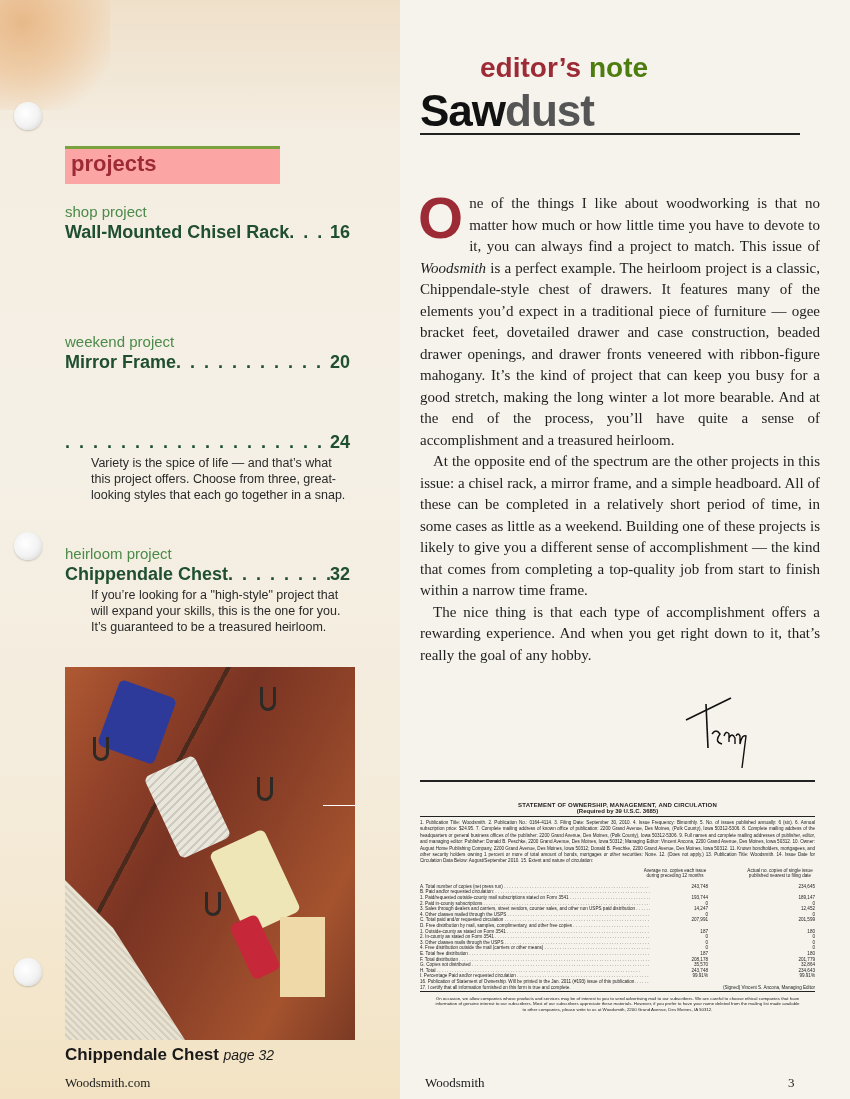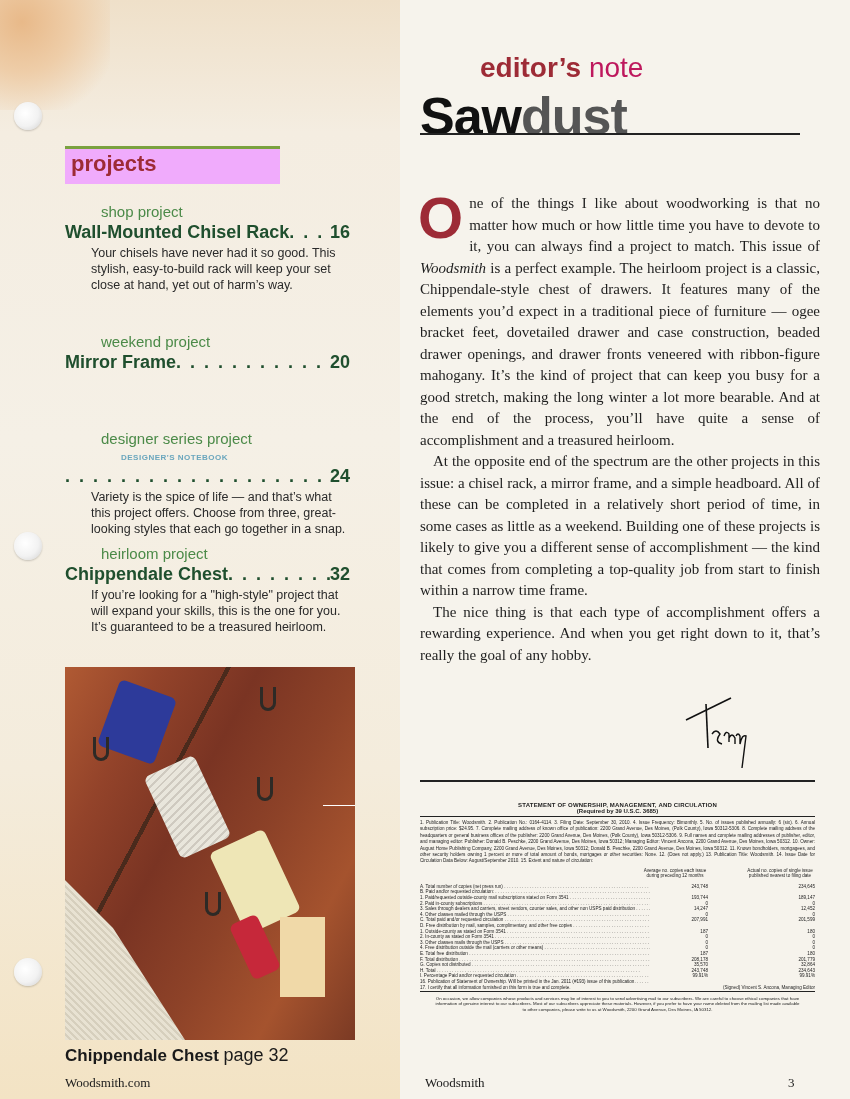--- a/index.html
+++ b/index.html
@@ -20,30 +20,30 @@
     background: radial-gradient(ellipse at 20% 20%, #e8b989 0%, #eecda8 40%, rgba(244,237,225,0) 80%);
   }
   .binder-hole {
     position: absolute; width: 28px; height: 28px; border-radius: 50%;
     background: radial-gradient(circle at 40% 40%, #ffffff 0%, #f2f2f2 55%, #cfcfcf 100%);
     box-shadow: 0 1px 2px rgba(0,0,0,0.2);
   }
   
   .projects-band {
     position: absolute; left: 65px; top: 146px; width: 215px; height: 38px;
-    background: #f0abfc;
+    background: #fca5a5;
     border-top: 3px solid #7aa23f;
   }
   .projects-band span {
     position: absolute; left: 6px; top: 2px;
     font-size: 22px; font-weight: bold; color: #9d2b36;
   }
   
   .proj { position: absolute; left: 65px; width: 285px; }
-  .proj .kind { font-size: 15px; color: #4b8a48; font-weight: normal; margin-left: 36px; }
+  .proj .kind { font-size: 15px; color: #4b8a48; font-weight: normal; }
   .proj .title-row { display: flex; align-items: flex-start; margin-top: 2px; }
   .proj .title { font-size: 18px; font-weight: bold; color: #1f4f2e; white-space: nowrap; }
   .proj .leader { flex: 1; overflow: hidden; white-space: nowrap; color: #1f4f2e; font-weight: bold; font-size: 18px; letter-spacing: 2px; }
   .proj .leader::before { content: ". . . . . . . . . . . . . . . . . . . . . . . . . . . . . . . . . . . . . . ."; }
   .proj .page { font-size: 18px; font-weight: bold; color: #1f4f2e; }
   .proj .desc { margin-left: 26px; margin-top: 2px; font-size: 12.5px; line-height: 16px; color: #2a2a2a; }
   .dn-badge {
     display: inline-block; margin-left: 20px; font-size: 8px; font-weight: bold;
     color: #6aa6bd; letter-spacing: 0.5px; vertical-align: middle;
   }
@@ -63,30 +63,30 @@
   .photo .cloth { position: absolute; border-radius: 6px; }
   .photo .handle {
     position: absolute; width: 16px; height: 24px; border: 3px solid #2d2a26;
     border-top: none; border-radius: 0 0 10px 10px;
   }
   .photo .callout-line {
     position: absolute; left: 258px; top: 138px; width: 50px; height: 1px; background: #fff;
   }
   .caption { position: absolute; left: 65px; top: 1045px; }
   .caption .cap-title { font-size: 17px; font-weight: bold; color: #1a1a1a; }
-  .caption .cap-page { font-size: 18px; color: #1a1a1a; }
+  .caption .cap-page { font-size: 14px; color: #1a1a1a; font-style: italic; }
   .footer-left { position: absolute; left: 65px; top: 1075px; font-family: "Liberation Serif", serif; font-size: 13px; }
   .footer-mid { position: absolute; left: 425px; top: 1075px; font-family: "Liberation Serif", serif; font-size: 13px; }
   .footer-page { position: absolute; left: 788px; top: 1075px; font-family: "Liberation Serif", serif; font-size: 13px; }
 
   
   .ed-heading { position: absolute; left: 480px; top: 52px; font-size: 28px; }
   .ed-heading .ed-bold { color: #9d2b36; font-weight: bold; }
-  .ed-heading .ed-light { color: #be185d; font-weight: normal; margin-top: 8px; }
-  .sawdust { position: absolute; left: 420px; top: 86px; font-size: 52px; font-weight: bold; letter-spacing: -1px; }
+  .ed-heading .ed-light { color: #4d7c0f; font-weight: bold; margin-top: 8px; }
+  .sawdust { position: absolute; left: 420px; top: 86px; font-size: 44px; font-weight: bold; letter-spacing: -1px; }
   .sawdust .saw { color: #111; }
   .sawdust .dust { color: #555; }
   .rule-top { position: absolute; left: 420px; top: 133px; width: 380px; height: 2px; background: #222; }
 
   
   .article {
     position: absolute; left: 420px; top: 193px; width: 400px;
     font-family: "Liberation Serif", serif; font-size: 15px; line-height: 21.5px;
     color: #1e1e1e; text-align: justify;
   }
@@ -135,37 +135,32 @@
   <span>projects</span>
 </div>
 
 <div class="proj" style="top:203px;">
   <div class="kind">shop project</div>
   <div class="title-row">
     <span class="title">Wall-Mounted Chisel Rack</span>
     <span class="leader"></span>
     <span class="page">16</span>
   </div>
-  <div class="desc">Your chisels have never had it so good. This stylish, easy-to-build rack will keep your set close at hand, yet out of harm’s way.</div>
 </div>
 
 <div class="proj" style="top:333px;">
   <div class="kind">weekend project</div>
   <div class="title-row">
     <span class="title">Mirror Frame</span>
     <span class="leader"></span>
     <span class="page">20</span>
   </div>
 </div>
 
 <div class="proj" style="top:430px;">
-  <div class="kind">
-    <span>designer series project</span>
-    <span class="dn-badge">DESIGNER'S NOTEBOOK</span>
-  </div>
   <div class="title-row">
     <span class="leader"></span>
     <span class="page">24</span>
   </div>
   <div class="desc">Variety is the spice of life — and that’s what this project offers. Choose from three, great-looking styles that each go together in a snap.</div>
 </div>
 
 <div class="proj" style="top:545px;">
   <div class="kind">heirloom project</div>
   <div class="title-row">

